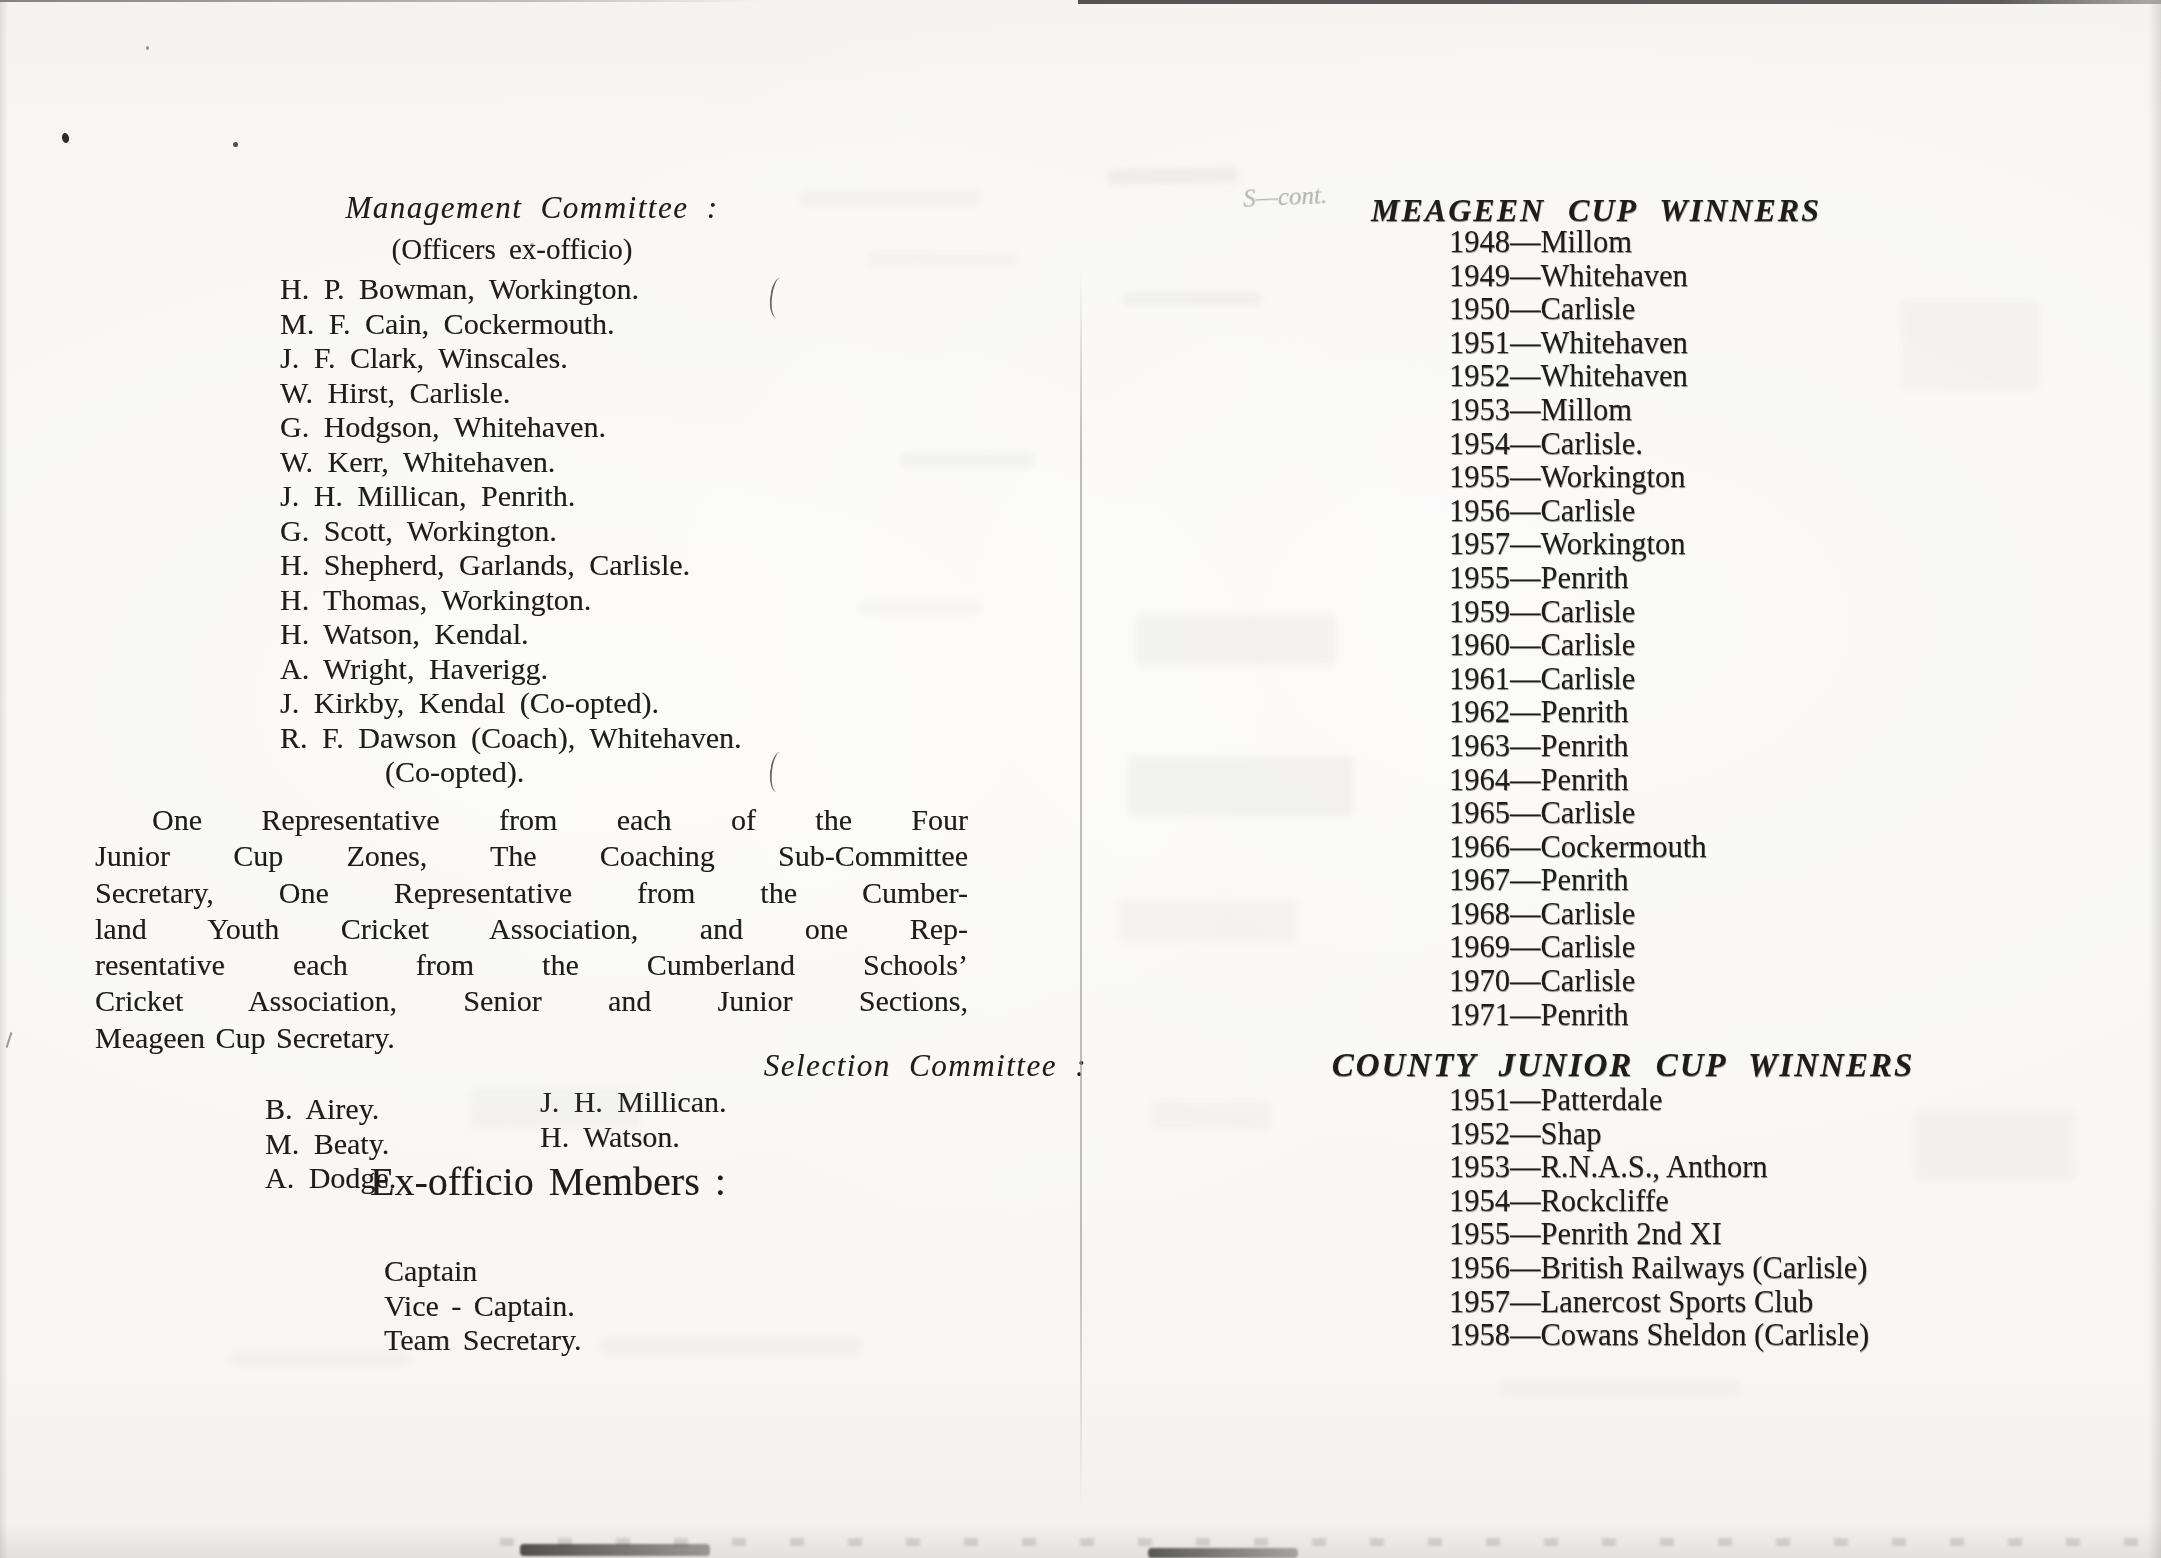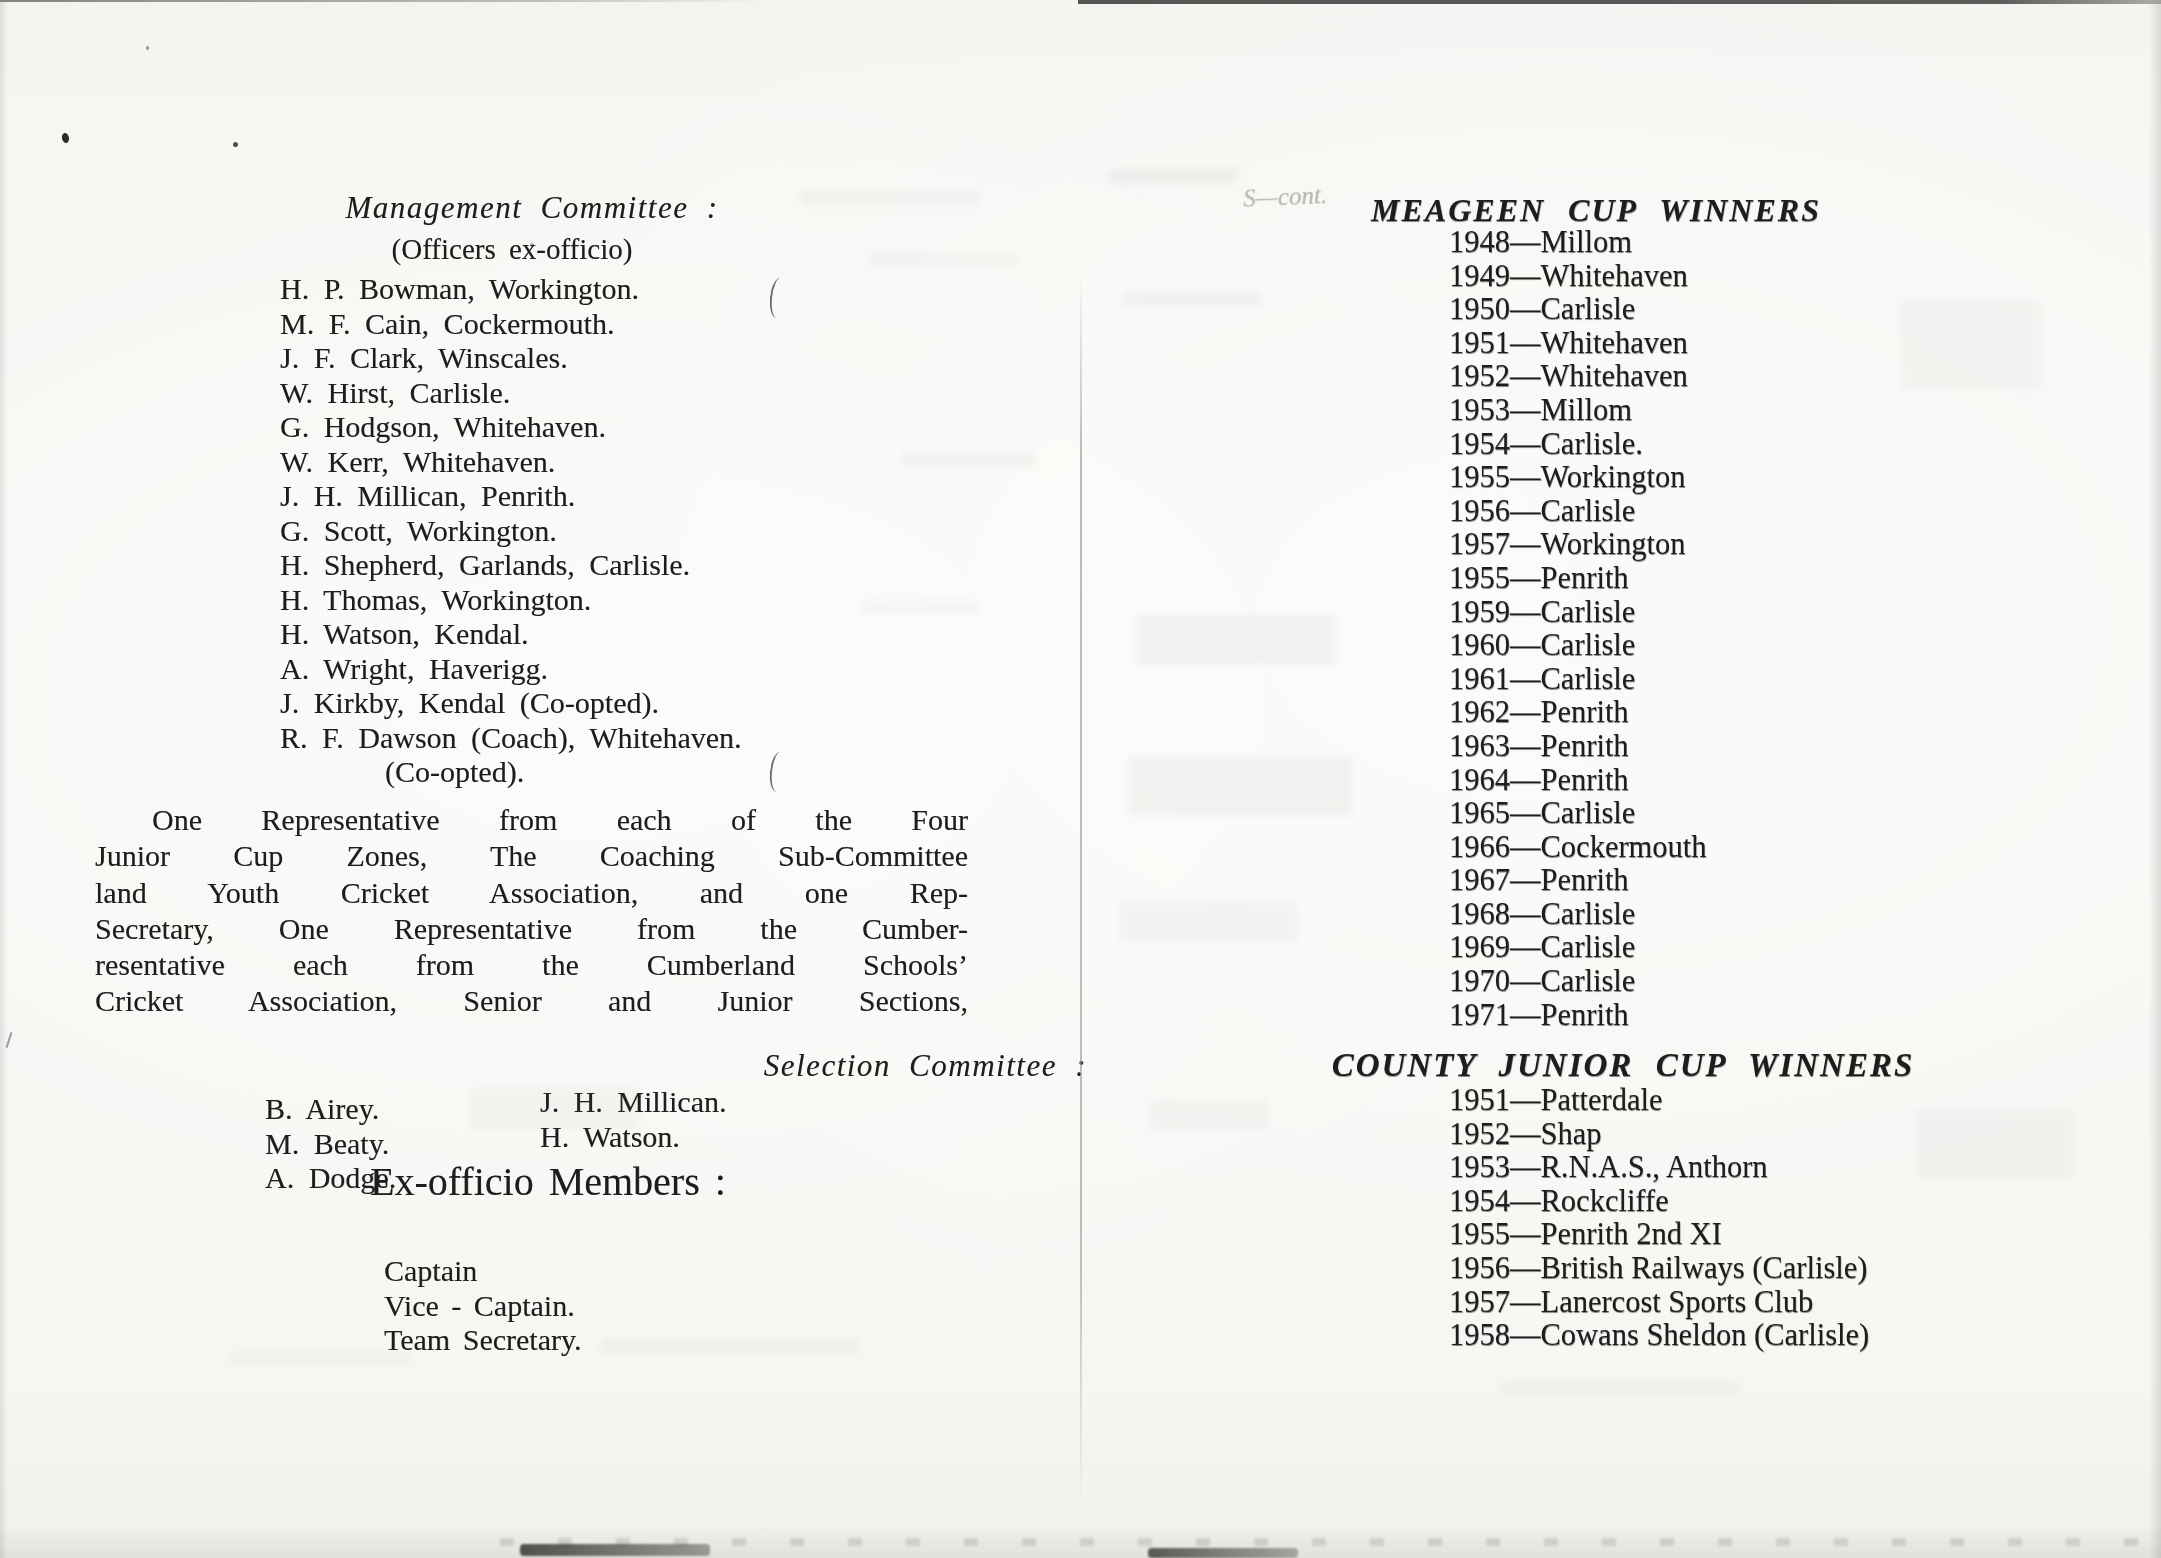--- a/index.html
+++ b/index.html
@@ -80,24 +80,25 @@
       <div class="txt">H. Watson, Kendal.</div>
       <div class="txt">A. Wright, Haverigg.</div>
       <div class="txt">J. Kirkby, Kendal (Co-opted).</div>
       <div class="txt">R. F. Dawson (Coach), Whitehaven.</div>
     </div>
     <div class="abs txt coopted-line">(Co-opted).</div>
 
     <div class="abs para">
       <div class="pline pline-first">One Representative from each of the Four</div>
       <div class="pline">Junior Cup Zones, The Coaching Sub-Committee</div>
+      <div class="pline">Secretary, One Representative from the Cumber-</div>
       <div class="pline">land Youth Cricket Association, and one Rep-</div>
-      <div class="pline">Secretary, One Representative from the Cumber-</div>
       <div class="pline">resentative each from the Cumberland Schools’</div>
       <div class="pline">Cricket Association, Senior and Junior Sections,</div>
+      <div class="pline pline-last">Meageen Cup Secretary.</div>
     </div>
 
     <div class="abs txt sel-heading">Selection Committee :</div>
     <div class="abs sel-left">
       <div class="txt">B. Airey.</div>
       <div class="txt">M. Beaty.</div>
       <div class="txt">A. Dodge.</div>
     </div>
     <div class="abs sel-right">
       <div class="txt">J. H. Millican.</div>

